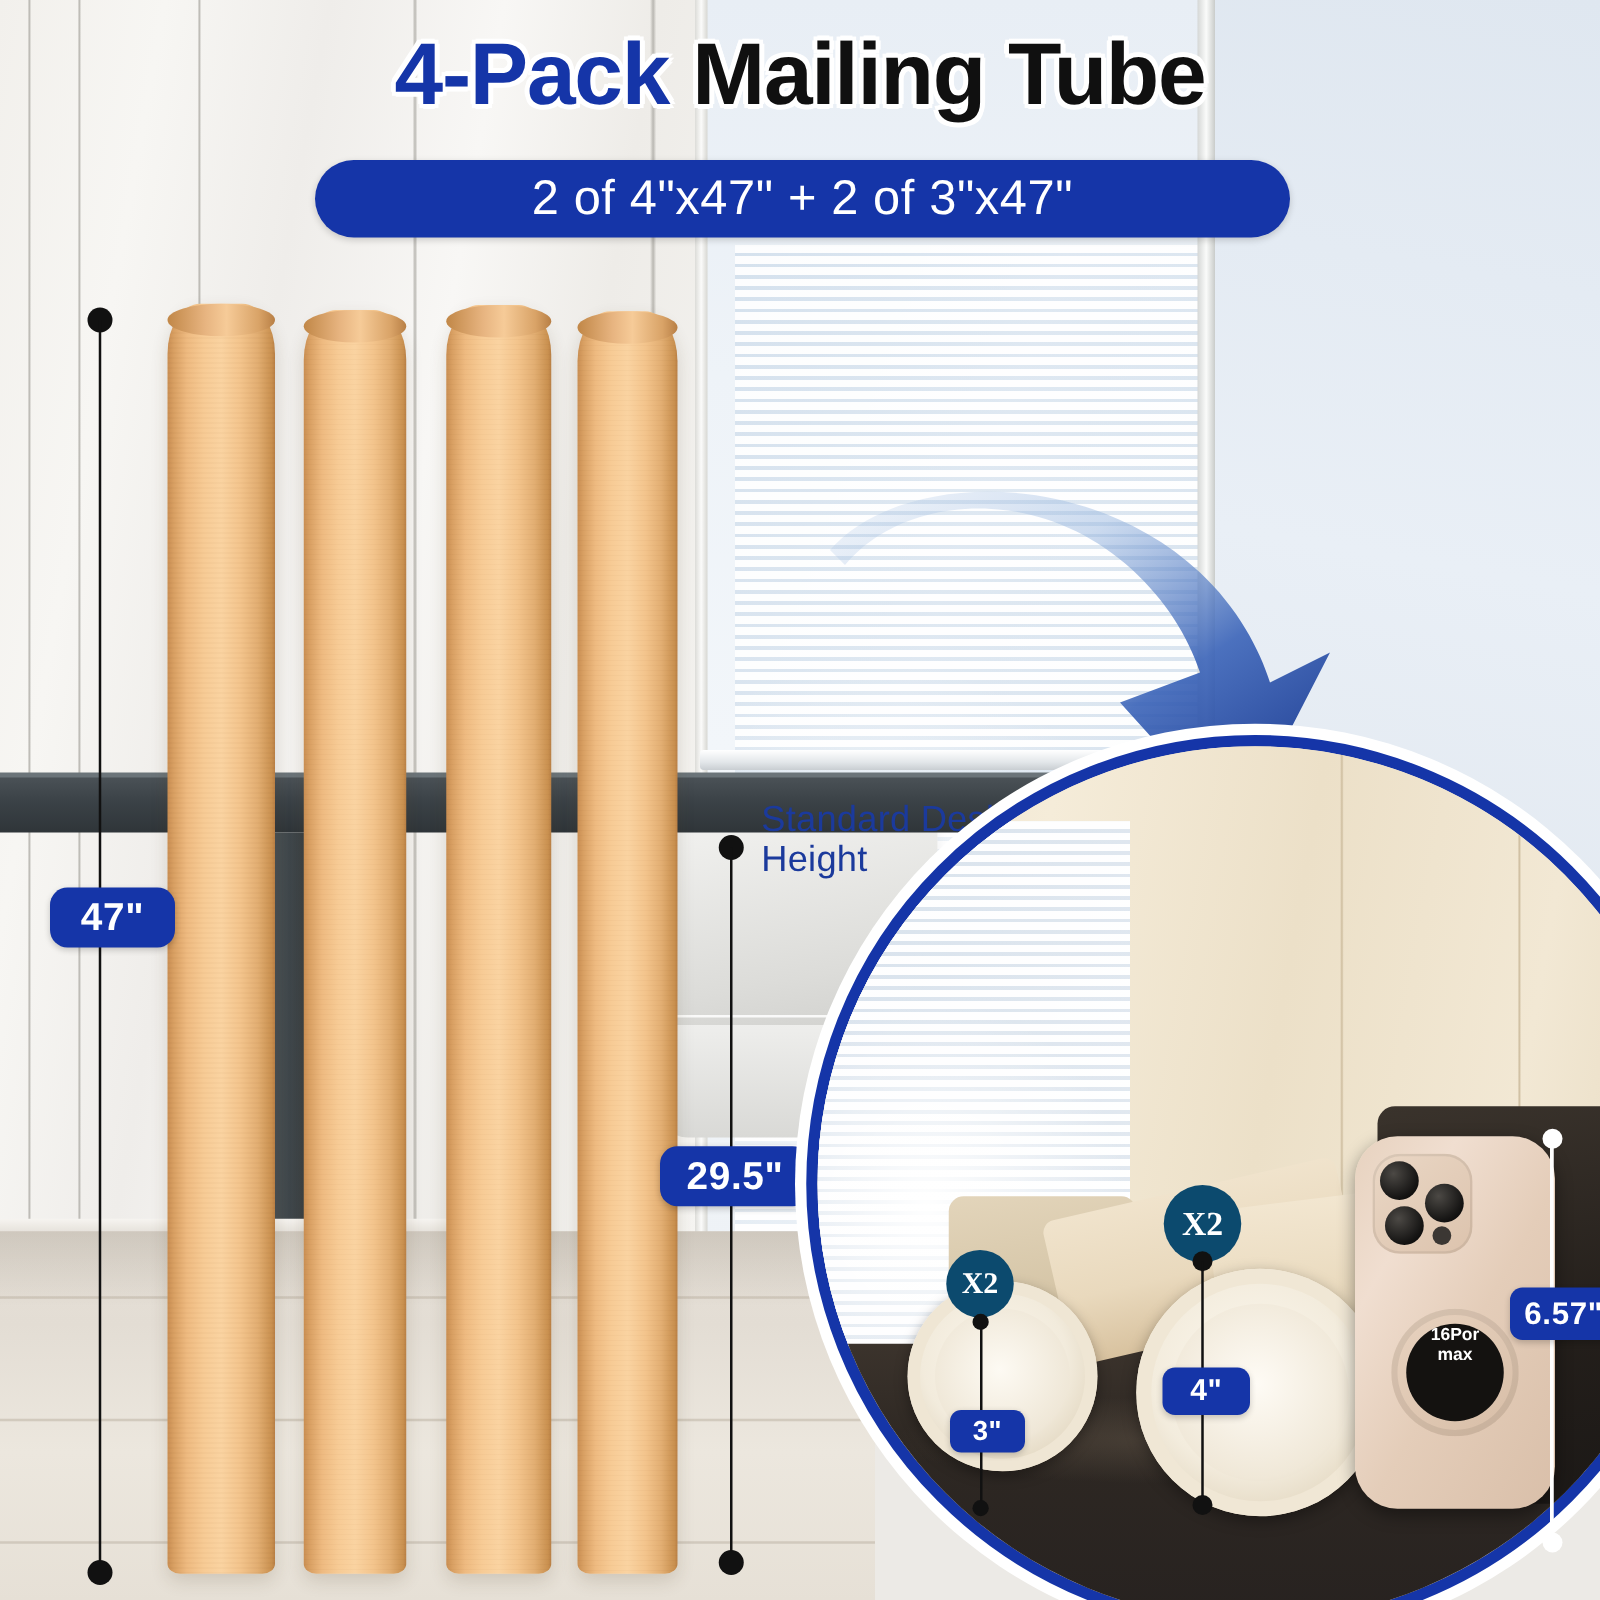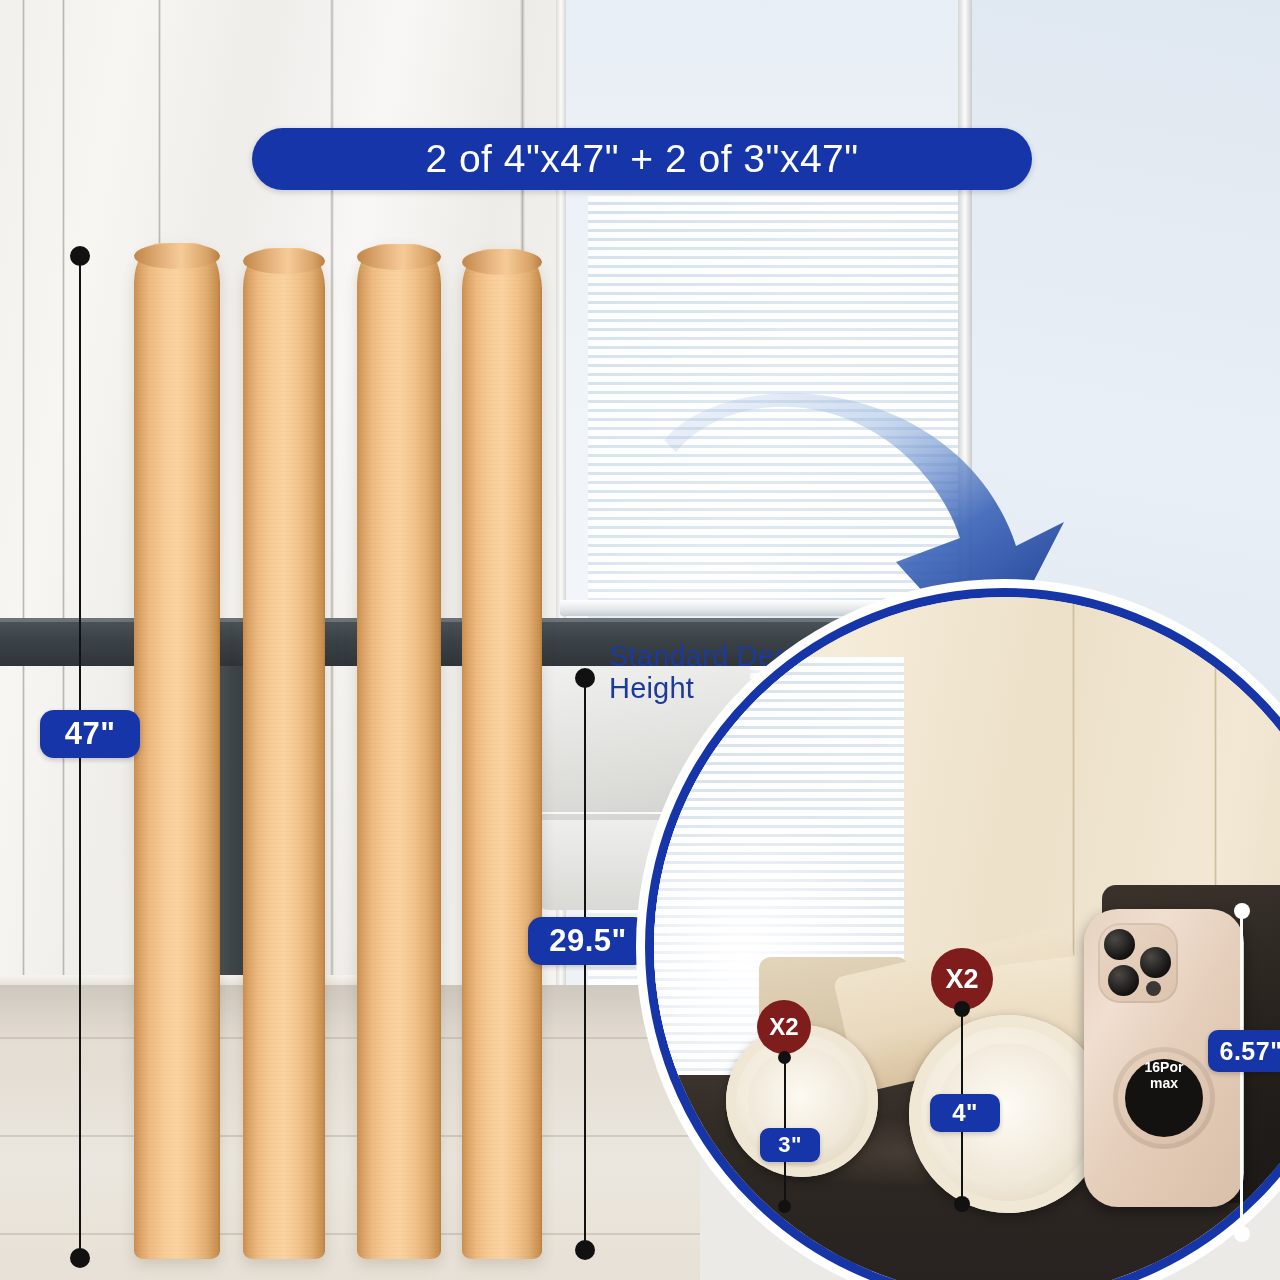--- a/index.html
+++ b/index.html
@@ -118,22 +118,22 @@
     font-weight:700;letter-spacing:.5px;
     box-shadow:0 2px 5px rgba(0,0,0,.2);
   }
   .badge.b47{left:40px;top:710px;width:100px;height:48px;font-size:31px;border-radius:14px;}
   .badge.b295{left:528px;top:917px;width:120px;height:48px;font-size:31px;border-radius:14px;}
   .badge.b3{left:760px;top:1128px;width:60px;height:34px;font-size:22px;border-radius:9px;}
   .badge.b4{left:930px;top:1094px;width:70px;height:38px;font-size:24px;border-radius:10px;}
   .badge.b657{left:1208px;top:1030px;width:86px;height:42px;font-size:25px;border-radius:10px;}
 
   .x2{
-    position:absolute;border-radius:50%;background:#7f1d1d;color:#fff;
-    display:flex;align-items:center;justify-content:center;font-weight:700;
+    position:absolute;border-radius:50%;background:#0c4a6e;color:#fff;
+    display:flex;align-items:center;justify-content:center;font-weight:700;font-family:Liberation Serif, serif;
   }
   .x2.a{left:757px;top:1000px;width:54px;height:54px;font-size:24px;}
   .x2.b{left:931px;top:948px;width:62px;height:62px;font-size:27px;}
 
   .desklabel{
     position:absolute;left:609px;top:640px;width:250px;
     color:#1b3a9c;font-size:29px;line-height:1.12;font-weight:400;
     letter-spacing:.2px;
   }
 
@@ -368,16 +368,19 @@
   <div class="mdot sm" style="left:954px;top:1001px;"></div>
   <div class="mline" style="left:961px;top:1009px;height:192px;"></div>
   <div class="mdot sm" style="left:954px;top:1196px;"></div>
   <div class="badge b4">4"</div>
 
   <div class="mdot sm white" style="left:1234px;top:903px;"></div>
   <div class="mline white" style="left:1240px;top:911px;height:320px;"></div>
   <div class="mdot sm white" style="left:1234px;top:1226px;"></div>
   <div class="badge b657">6.57"</div>
 
+  <div class="title">
+    <span class="blue">4-Pack </span><span class="black">Mailing Tube</span>
+  </div>
 
   <div class="subpill">2 of 4"x47" + 2 of 3"x47"</div>
 
 </div>
 
 </body></html>

